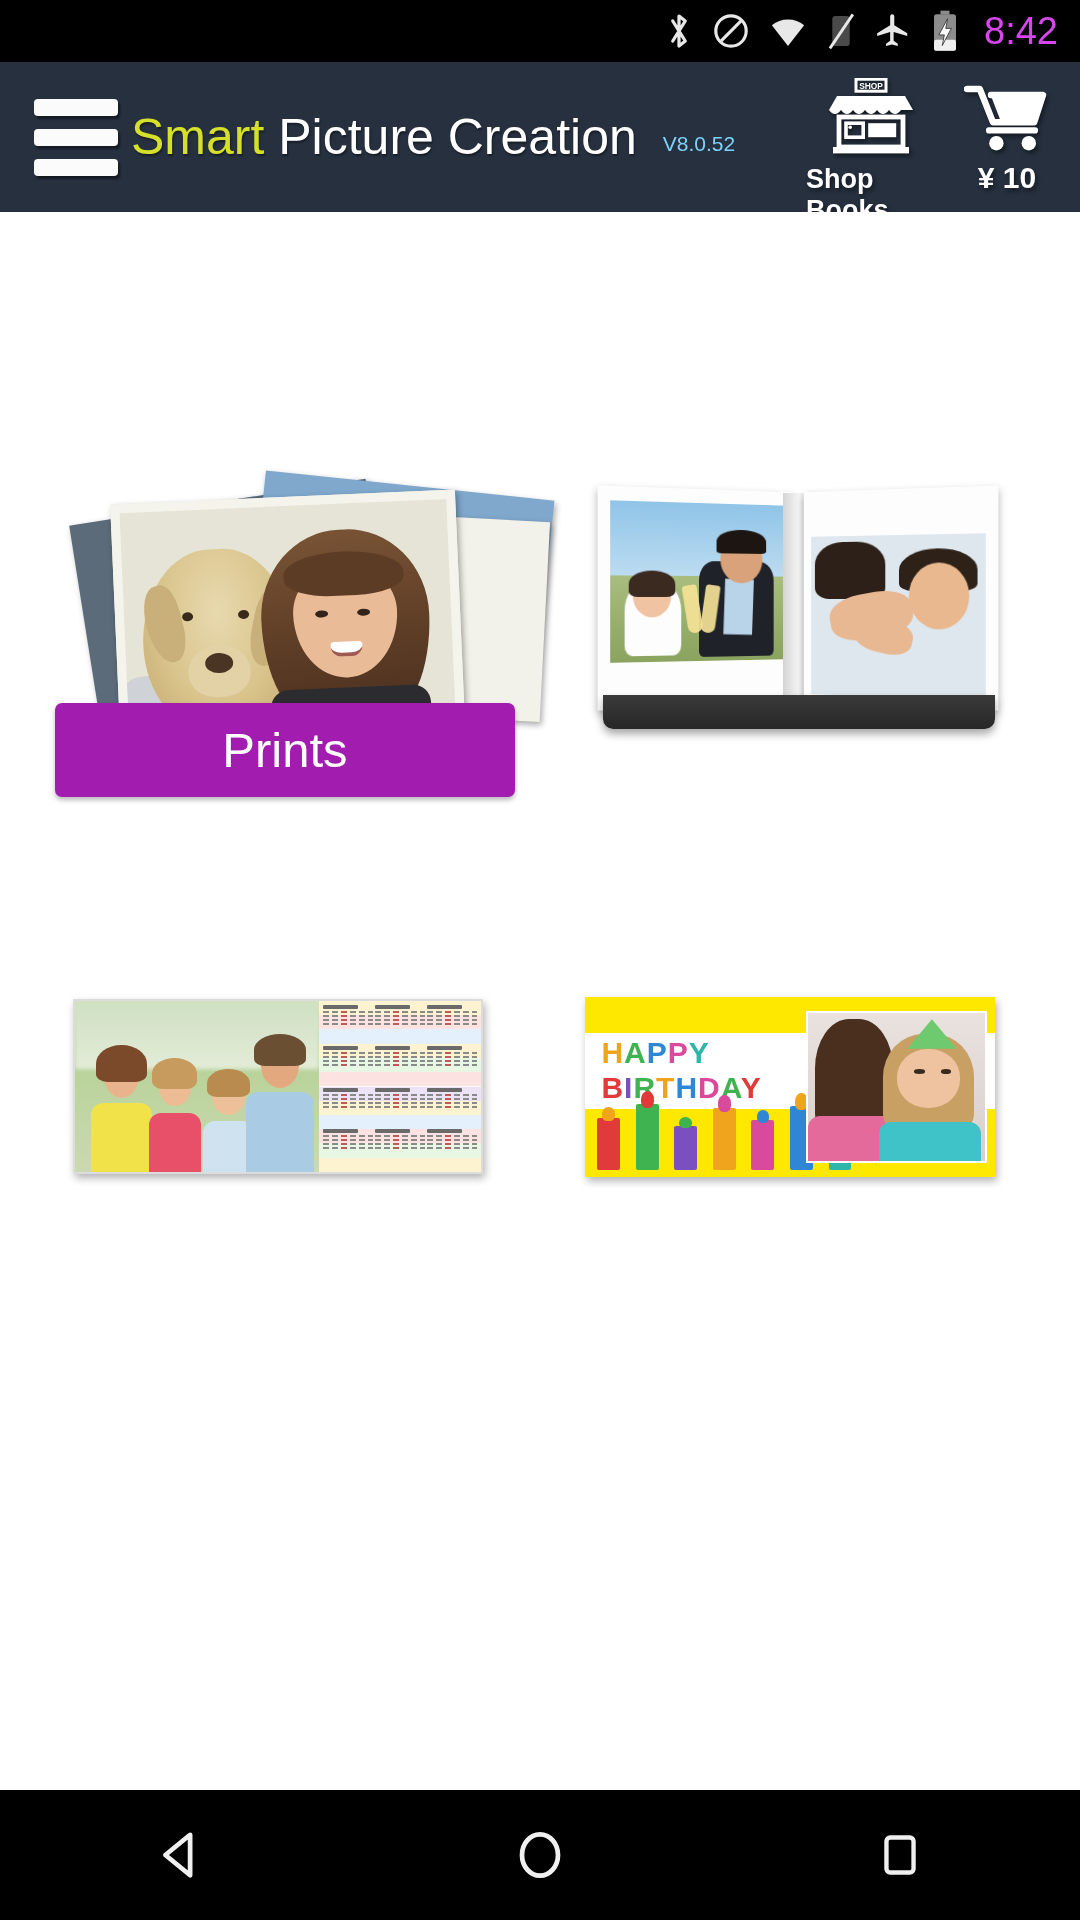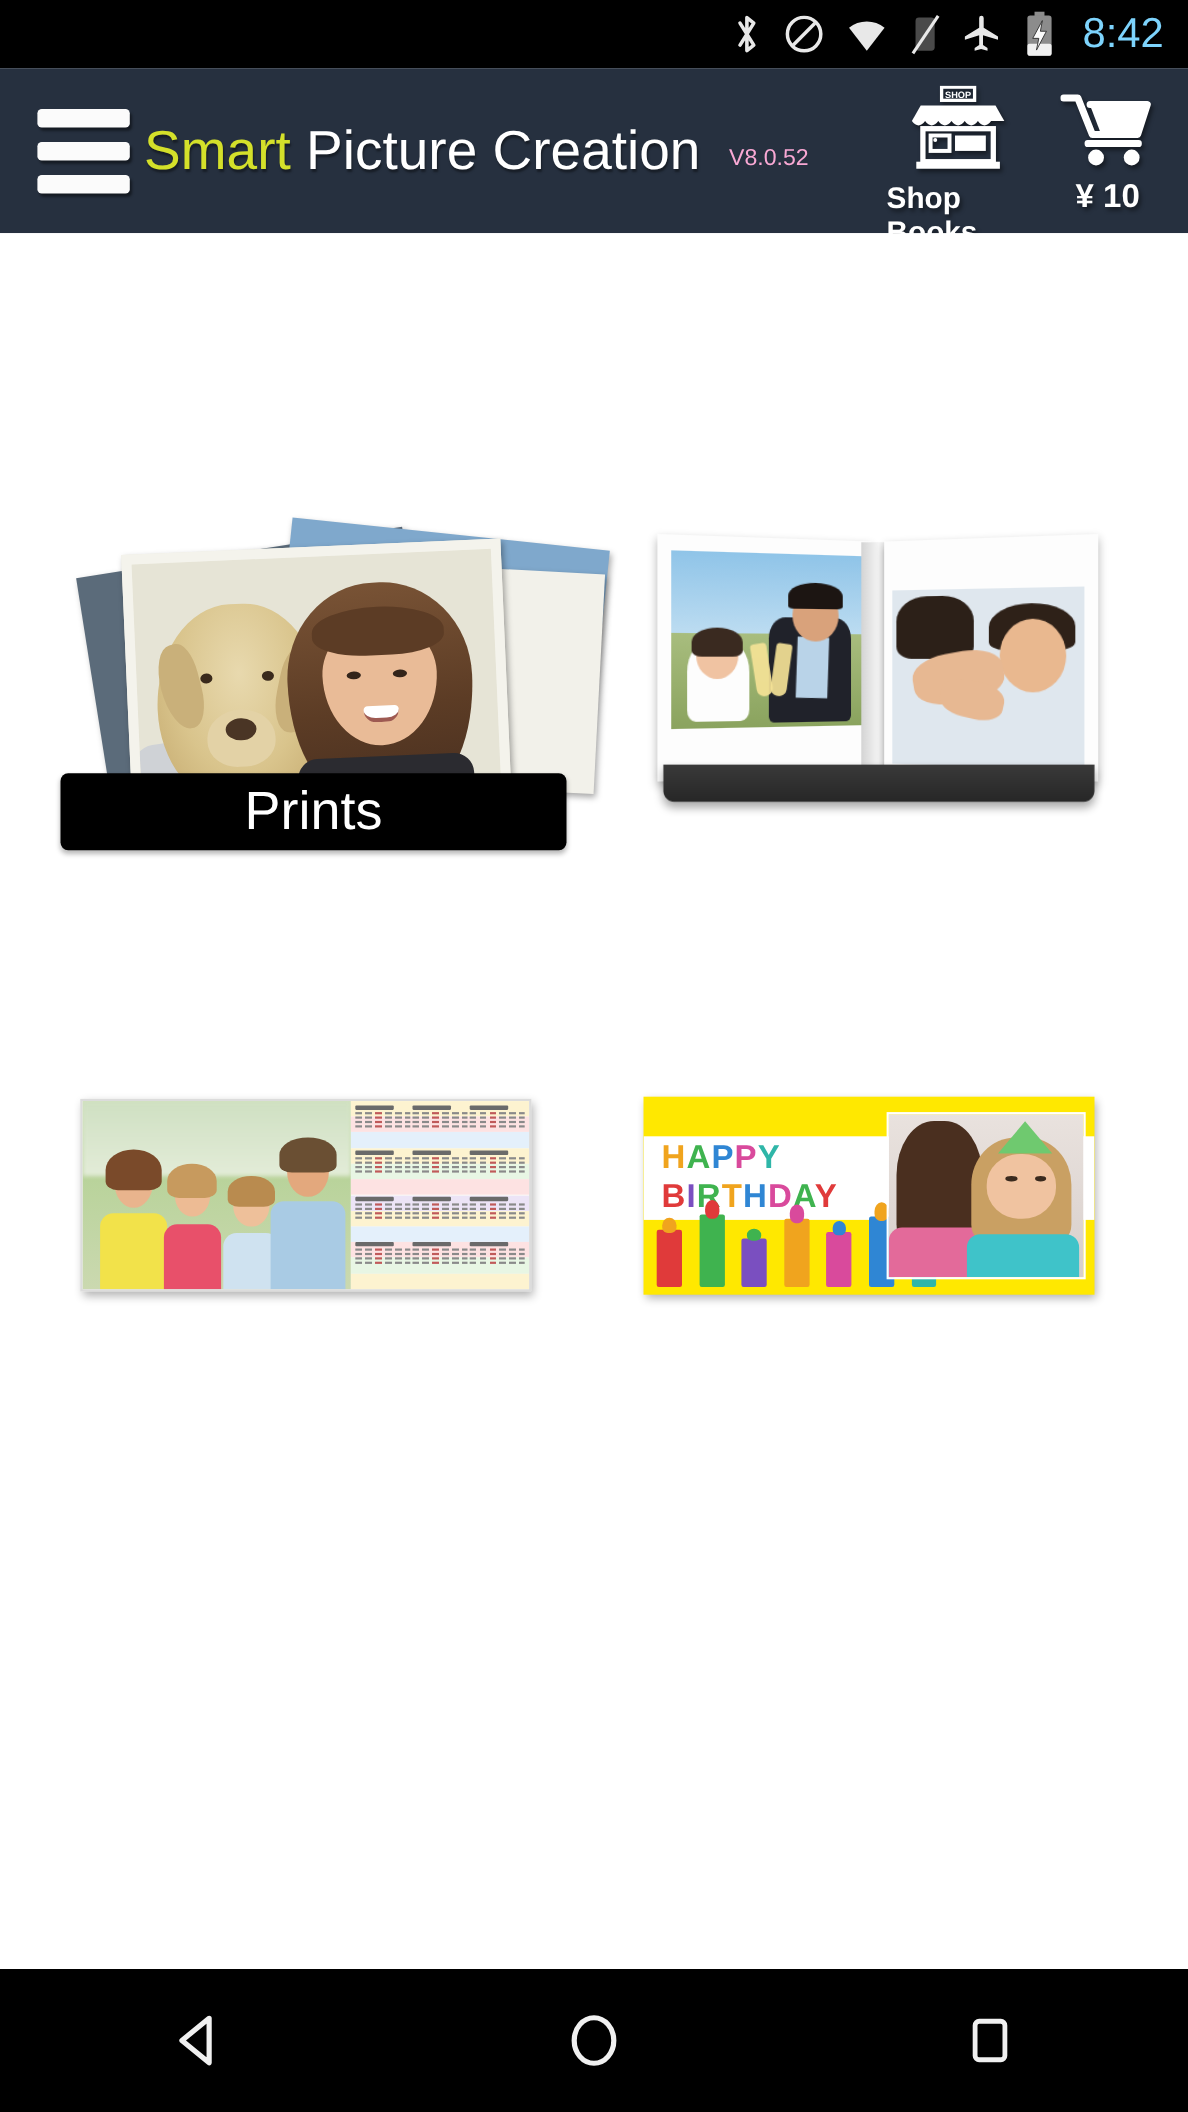--- a/index.html
+++ b/index.html
@@ -11,21 +11,21 @@
     position:relative;
   }
 
   
   #status-bar {
     height:62px; background:#000000;
     display:flex; align-items:center; justify-content:flex-end;
     padding-right:22px; gap:18px;
   }
   #status-bar .sicon { display:flex; align-items:center; }
-  #clock { color:#7dd3fc; font-size:38px; letter-spacing:0px; margin-left:6px; }
+  #clock { color:#d946ef; font-size:38px; letter-spacing:0px; margin-left:6px; }
 
   
   #app-header {
     height:150px; background:#26303f;
     display:flex; align-items:center; position:relative;
   }
   #hamburger-button {
     width:84px; margin-left:34px;
     display:flex; flex-direction:column; gap:13px;
     filter: drop-shadow(2px 3px 1px rgba(0,0,0,.45));
@@ -33,21 +33,21 @@
   #hamburger-button i { display:block; height:17px; background:#fbfbfb; border-radius:4px; }
 
   #app-title {
     margin-left:13px; font-size:50px; white-space:nowrap;
     text-shadow:1px 2px 2px rgba(0,0,0,.4);
   }
   #app-title .brand { color:#d4e02a; }
   #app-title .rest { color:#ffffff; }
 
   #version-label {
-    color:#f9a8d4; font-size:21px; margin-left:26px; margin-top:14px;
+    color:#7dd3fc; font-size:21px; margin-left:26px; margin-top:14px;
   }
 
   #shop-info-button {
     position:absolute; left:806px; top:16px;
     width:130px; display:flex; flex-direction:column; align-items:center;
     filter: drop-shadow(2px 3px 2px rgba(0,0,0,.45));
   }
   #shop-info-label { color:#ffffff; font-size:27px; font-weight:bold; margin-top:2px; }
 
   #cart-button {
@@ -56,21 +56,21 @@
     filter: drop-shadow(2px 3px 2px rgba(0,0,0,.45));
   }
   #cart-amount { color:#ffffff; font-size:30px; font-weight:bold; margin-top:1px; }
 
   
   #content { position:absolute; left:0; top:212px; width:1080px; height:1578px; background:#fff; }
 
   .tile { position:absolute; }
   .tile-art { position:absolute; left:0; top:0; overflow:visible; }
   .tile-label {
-    position:absolute; height:70px; background:#000000;
+    position:absolute; height:94px; background:#a21caf;
     border-radius:7px;
     display:flex; align-items:center; justify-content:center;
     box-shadow:0 3px 5px rgba(0,0,0,.28);
   }
   .tile-label span { color:#ffffff; font-size:49px; }
 
   
   #prints-art { left:0; top:0; width:420px; height:280px; }
   #prints-art .sheet { position:absolute; box-shadow:2px 3px 6px rgba(0,0,0,.35); }
   #prints-art .s1 { left:8px;  top:22px; width:300px; height:200px; background:#5b6b7a; transform:rotate(-9deg); }

